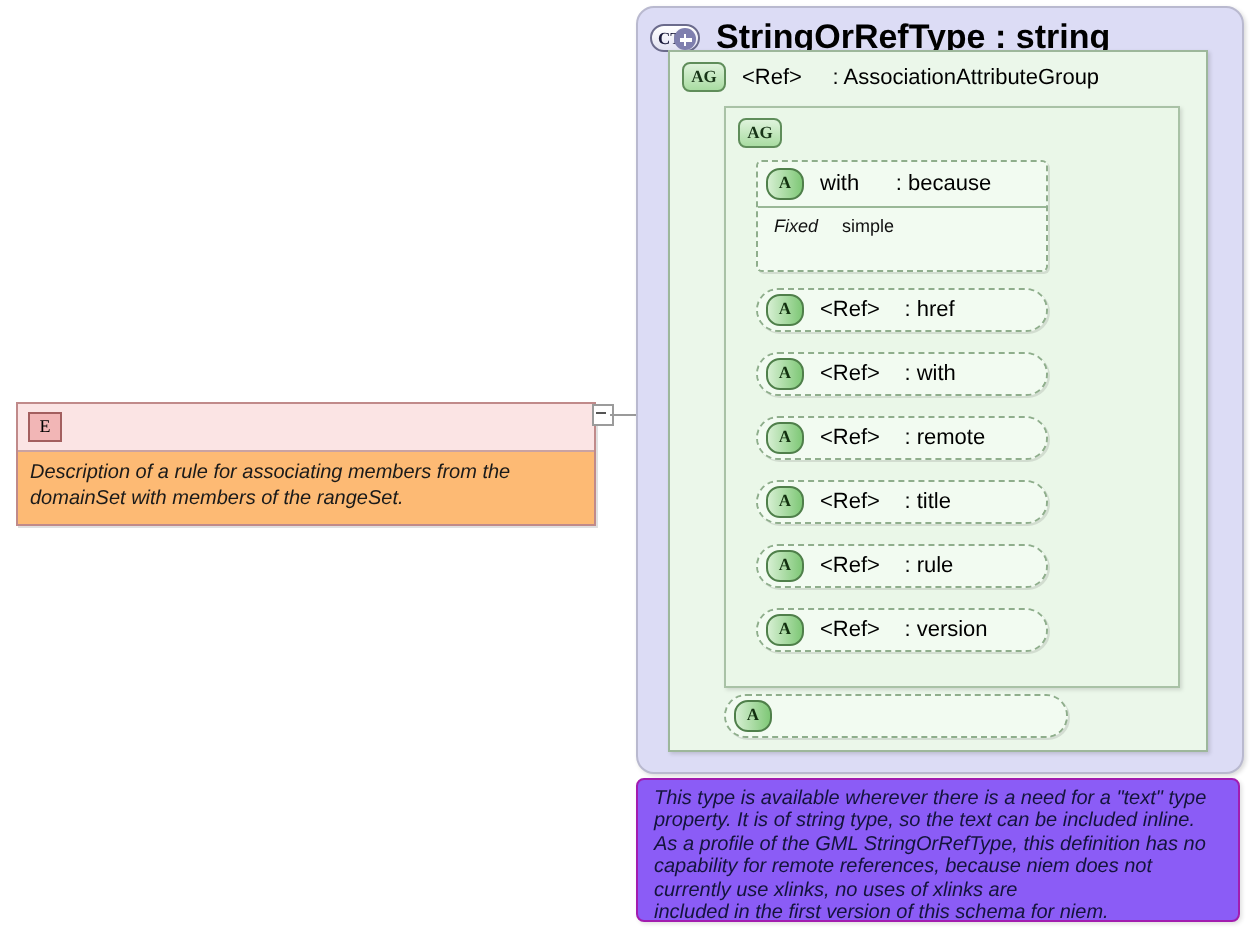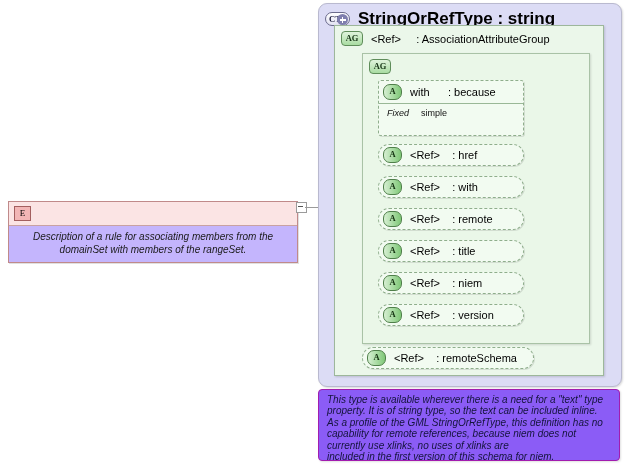--- a/index.html
+++ b/index.html
@@ -25,21 +25,21 @@
   }
   .ico-E{
     width:15px;height:13px;flex:none;
     background:#f2b6b6;border:1px solid #a35f5f;
     font-size:9px;line-height:13px;text-align:center;
     font-family:"Liberation Serif",serif;color:#000;
   }
   #element-box .title{font-size:11.5px;font-weight:bold;white-space:nowrap;}
   #element-box .doc{
     padding:5px 6px 6px 6px;font-style:italic;font-size:10px;
-    line-height:12.5px;color:#1a1a1a;background:#c4b5fd;text-align:center;
+    line-height:12.5px;color:#1a1a1a;background:#fdba74;
   }
   
   #elem-toggle{
     position:absolute;left:296px;top:202px;width:9px;height:9px;
     background:#fff;border:1px solid #9b9b9b;
   }
   #elem-toggle:after{
     content:"";position:absolute;left:1px;top:3px;width:5px;height:1px;background:#555;
   }
 
@@ -251,37 +251,33 @@
     <span class="row-label">
       <span>&lt;Ref&gt;</span>
       &nbsp;&nbsp;&nbsp;<span>: <span>title</span></span>
     </span>
   </div>
 
   <div class="attr round" style="left:378px;top:272px;width:146px;">
     <span class="ico-A">A</span>
     <span class="row-label">
       <span>&lt;Ref&gt;</span>
-      &nbsp;&nbsp;&nbsp;<span>: <span>niem</span></span>
+      &nbsp;&nbsp;&nbsp;<span>: <span>rule</span></span>
     </span>
   </div>
 
   <div class="attr round" style="left:378px;top:304px;width:146px;">
     <span class="ico-A">A</span>
     <span class="row-label">
       <span>&lt;Ref&gt;</span>
       &nbsp;&nbsp;&nbsp;<span>: <span>version</span></span>
     </span>
   </div>
 
   <div class="attr round" style="left:362px;top:347px;width:172px;">
     <span class="ico-A">A</span>
-    <span class="row-label">
-      <span>&lt;Ref&gt;</span>
-      &nbsp;&nbsp;&nbsp;<span>: <span>remoteSchema</span></span>
-    </span>
   </div>
 
   <div id="doc-panel">This type is available wherever there is a need for a "text" type property. It is of string type, so the text can be included inline.
 As a profile of the GML StringOrRefType, this definition has no capability for remote references, because niem does not currently use xlinks, no uses of xlinks are
 included in the first version of this schema for niem.</div>
 
 </div>
 
 </body></html>

